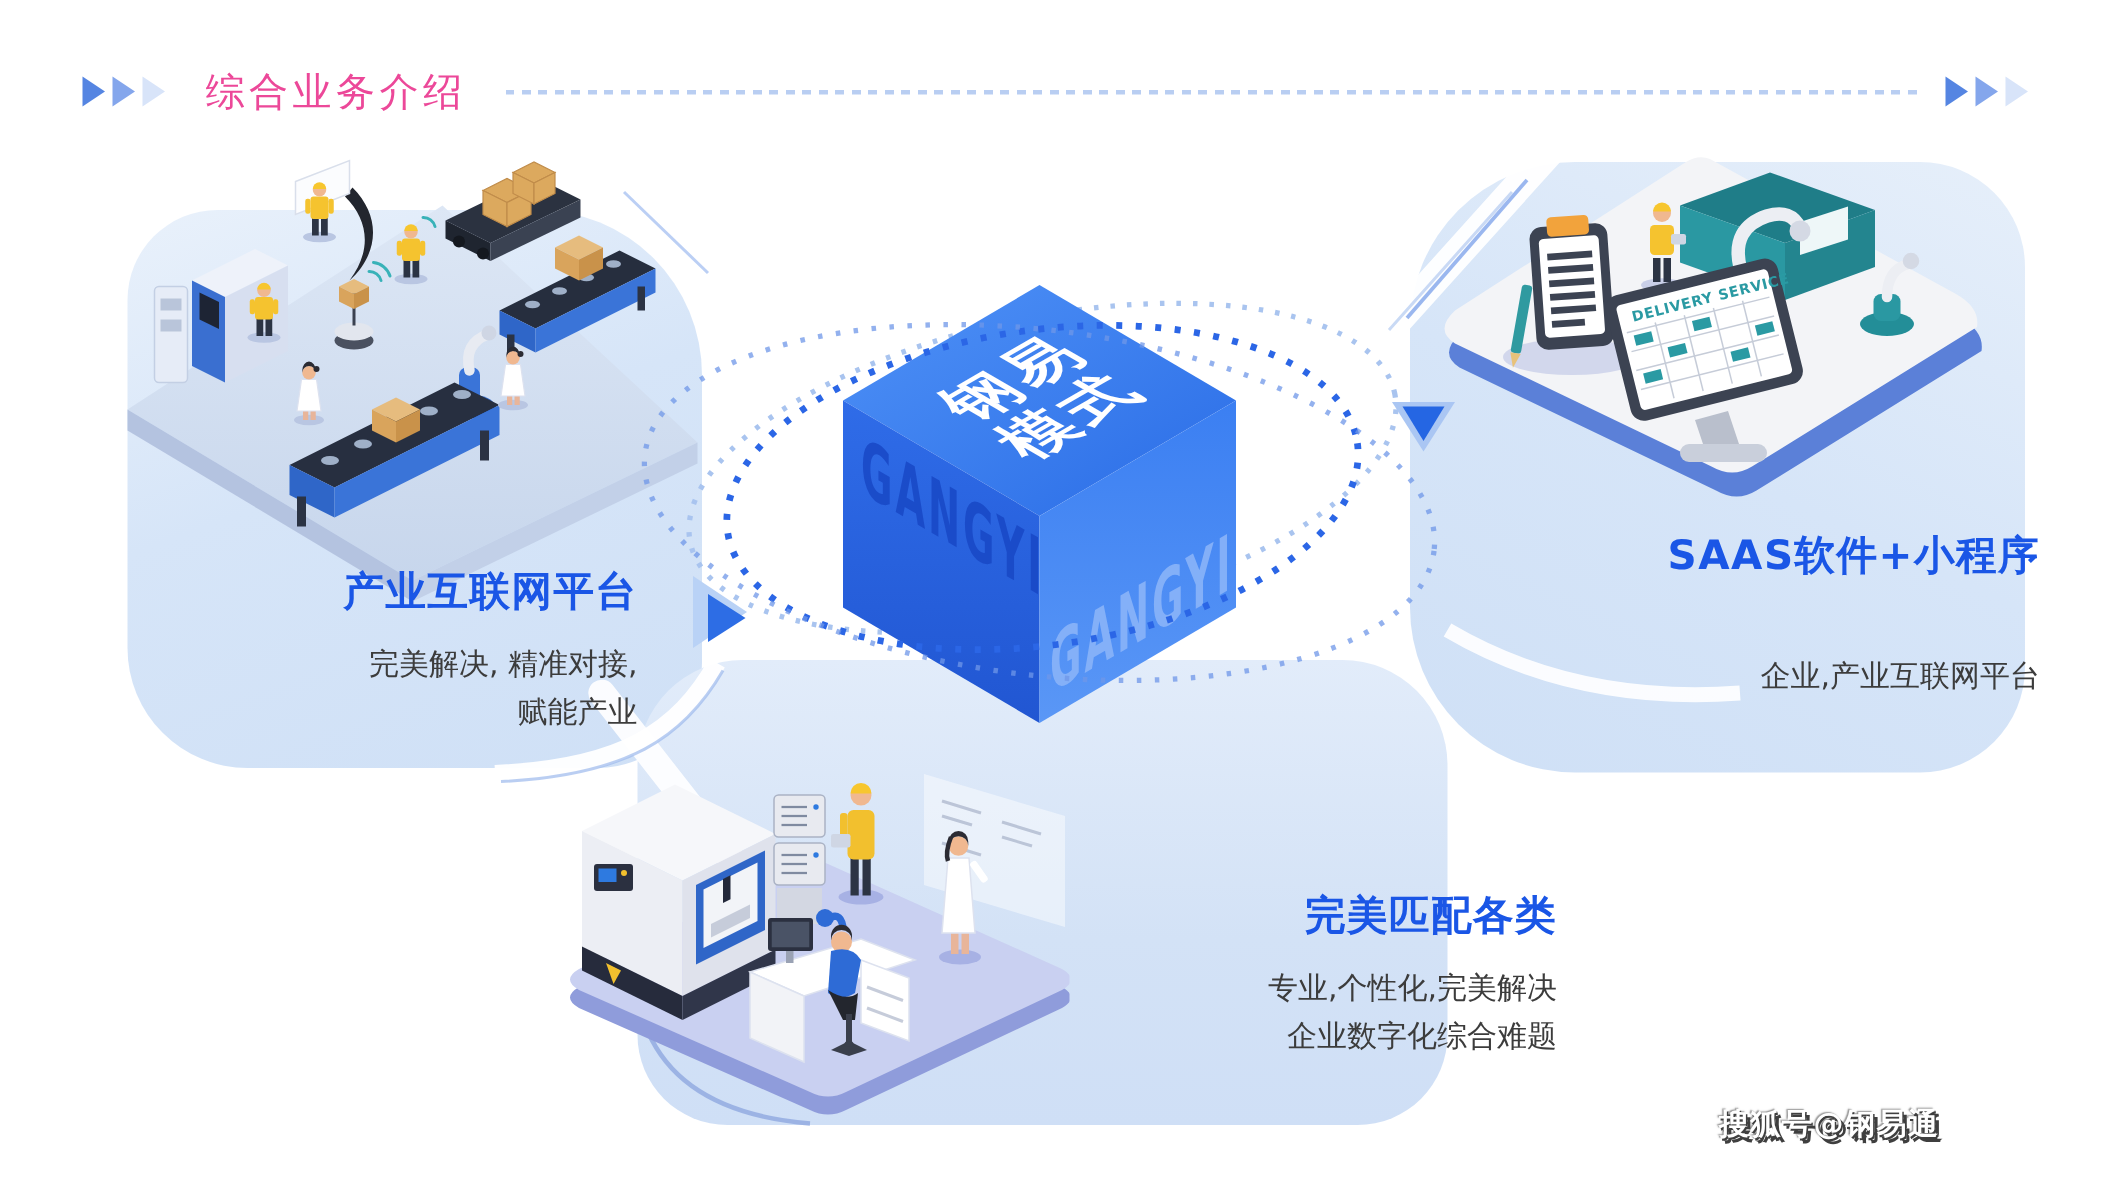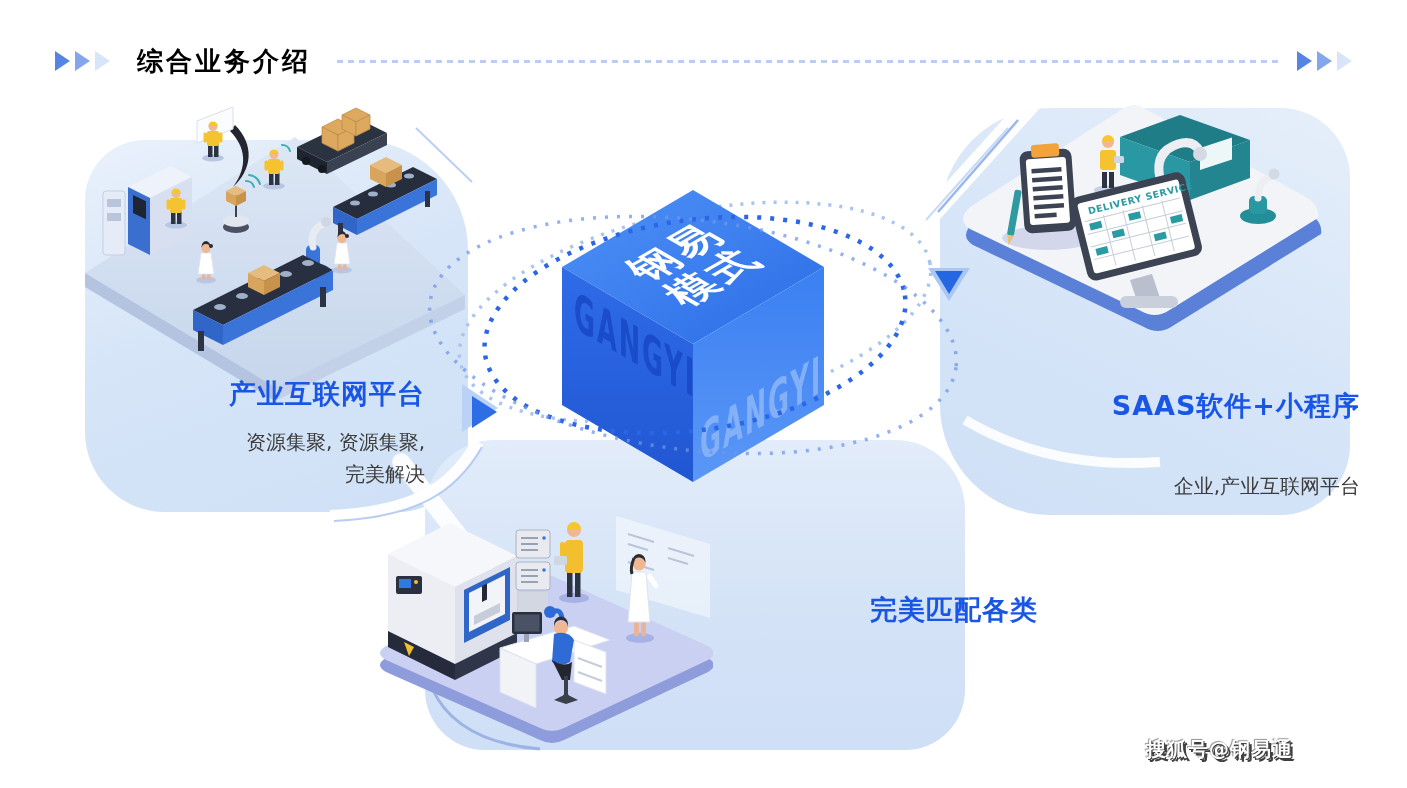--- a/index.html
+++ b/index.html
@@ -4,21 +4,21 @@
 <style>
   html,body{margin:0;padding:0;background:#fff;}
   .stage{position:relative;width:1407px;height:788px;background:#ffffff;overflow:hidden;
          font-family:"DejaVu Sans","Liberation Sans",sans-serif;}
   
   .hdr{position:absolute;left:55px;top:44px;right:50px;height:34px;display:flex;align-items:center;z-index:8;}
   .tri{width:0;height:0;border-top:10px solid transparent;border-bottom:10px solid transparent;margin-right:5px;}
   .tri.t1{border-left:15px solid #5585e2;}
   .tri.t2{border-left:15px solid #84a6ec;}
   .tri.t3{border-left:15px solid #d8e4f9;}
-  .hdr-title{font-size:26px;font-weight:bold;color:#000000;letter-spacing:3px;margin:0 26px 0 22px;white-space:nowrap;}
+  .hdr-title{font-size:26px;font-weight:normal;color:#ec4899;letter-spacing:3px;margin:0 26px 0 22px;white-space:nowrap;}
   .hdr-line{flex:1;height:3px;margin-right:16px;
             background-image:repeating-linear-gradient(90deg,#b9cef2 0 6px,transparent 6px 11px);}
   
   .panel{position:absolute;z-index:1;}
   .panel-left{left:85px;top:140px;width:383px;height:372px;border-radius:60px 110px 70px 80px;
       background:linear-gradient(160deg,#e9f1fb 0%,#d6e5f8 45%,#cfe0f6 100%);}
   .panel-right{left:940px;top:108px;width:410px;height:407px;border-radius:110px 70px 70px 110px;
       background:linear-gradient(205deg,#e6effa 0%,#d6e5f8 50%,#cfe0f6 100%);}
   .panel-bottom{left:425px;top:440px;width:540px;height:310px;border-radius:70px 70px 60px 60px;
       background:linear-gradient(180deg,#e2ecfa 0%,#d3e2f6 60%,#cfdff6 100%);}
@@ -32,21 +32,21 @@
   .marker-down .m-outer{left:0;top:0;border-left:21px solid transparent;border-right:21px solid transparent;border-top:33px solid #aac6f3;}
   .marker-down .m-inner{left:7px;top:3px;border-left:14px solid transparent;border-right:14px solid transparent;border-top:23px solid #2566e3;}
   .marker-right{left:462px;top:384px;width:58px;height:56px;}
   .marker-right .m-outer{left:0;top:0;border-top:24px solid transparent;border-bottom:24px solid transparent;border-left:36px solid #b9d2f6;}
   .marker-right .m-inner{left:10px;top:12px;border-top:16px solid transparent;border-bottom:16px solid transparent;border-left:25px solid #2d6de5;}
   
   .tblock{position:absolute;z-index:7;text-align:right;}
   .tblock h3{margin:0 0 14px 0;font-size:27px;font-weight:bold;color:#1a56e6;letter-spacing:1px;}
   .tblock p{margin:0;font-size:20px;line-height:1.62;color:#3c3c3c;}
   .tb-industrial{left:125px;top:376px;width:300px;}
-  .tb-saas{left:1040px;top:388px;width:320px;}
+  .tb-saas{left:1040px;top:352px;width:320px;}
   .tb-consulting{left:718px;top:592px;width:320px;}
   
   .watermark{position:absolute;left:1146px;top:736px;z-index:9;font-size:20px;font-weight:bold;color:#ffffff;
      letter-spacing:1px;text-shadow:3px 3px 0 #3f3f3f,1px 1px 0 #3f3f3f,-1px -1px 1px rgba(60,60,60,.55);}
 </style>
 </head>
 <body>
 
 <div class="stage">
 
@@ -403,32 +403,36 @@
     <span class="m-inner"></span>
   </div>
   <div class="marker marker-right">
     <span class="m-outer"></span>
     <span class="m-inner"></span>
   </div>
 
   <div class="tblock tb-industrial">
     <h3>产业互联网平台</h3>
     <p>
-      <span>资源集聚, 资源集聚,</span><br>
-      <span>完美解决</span>
+      <span>完美解决, 精准对接,</span><br>
+      <span>赋能产业</span>
     </p>
   </div>
 
   <div class="tblock tb-saas">
     <h3>SAAS软件+小程序</h3>
     <p>
       <br>
       <span>企业,产业互联网平台</span>
     </p>
   </div>
 
   <div class="tblock tb-consulting">
     <h3>完美匹配各类</h3>
+    <p>
+      <span>专业,个性化,完美解决</span><br>
+      <span>企业数字化综合难题</span>
+    </p>
   </div>
 
   <div class="watermark">搜狐号@钢易通</div>
 
 </div>
 
 </body></html>

